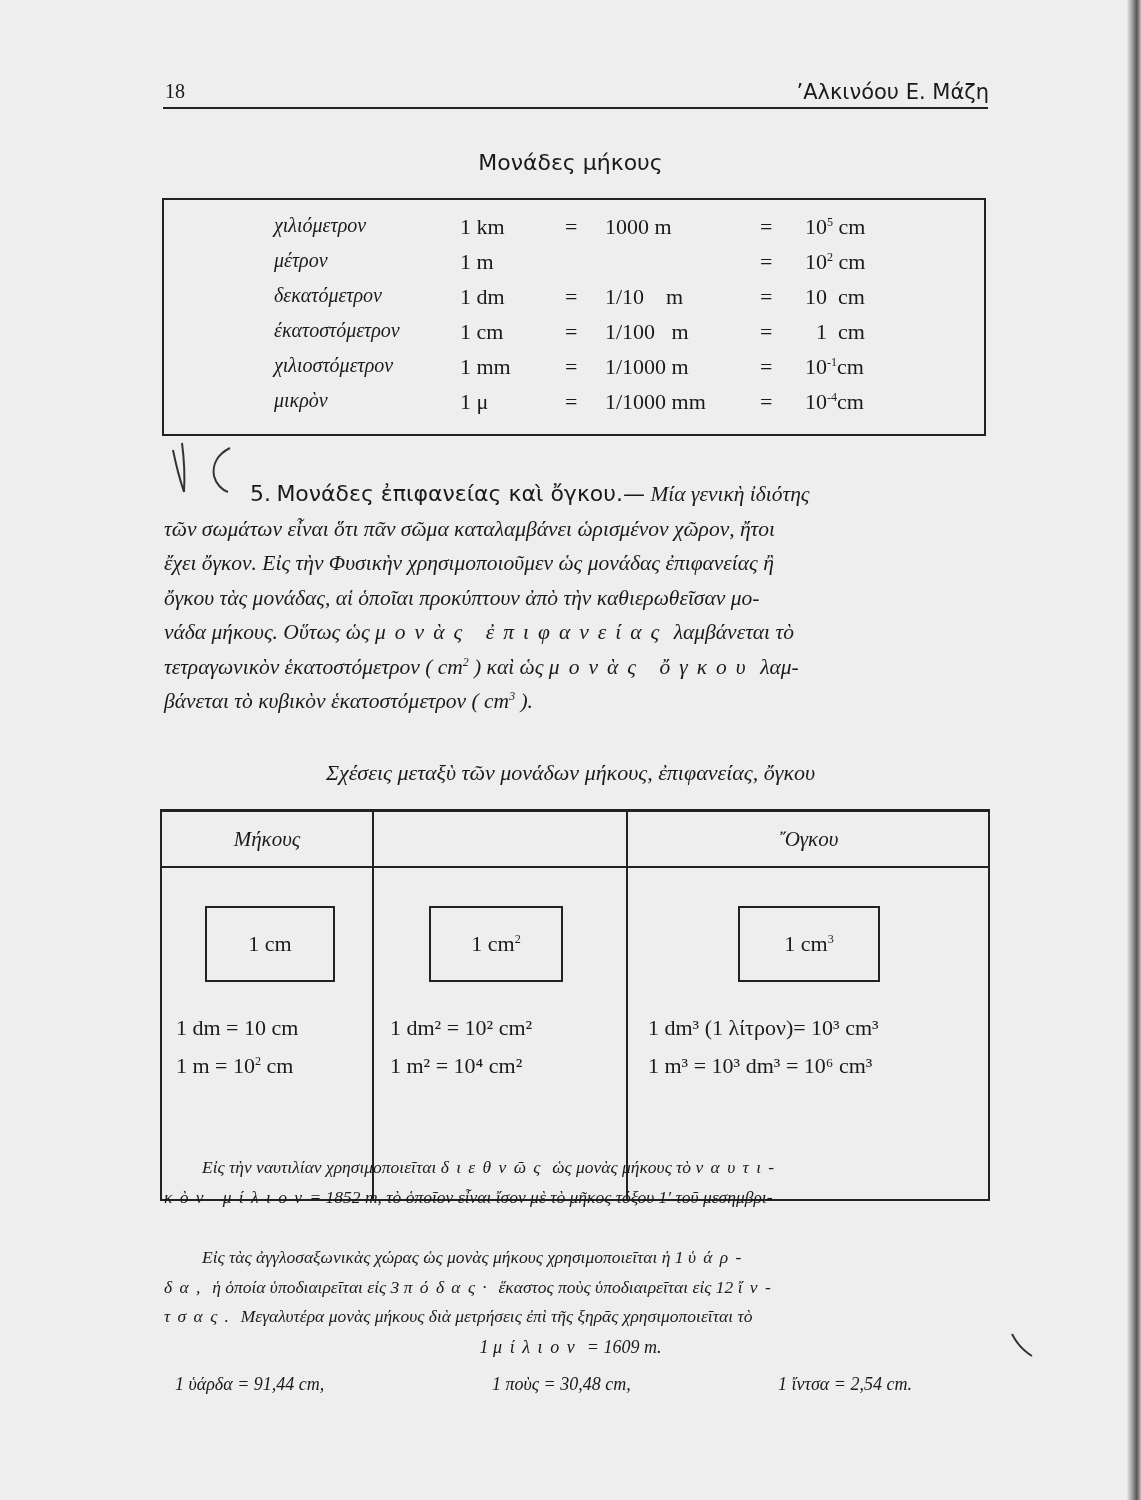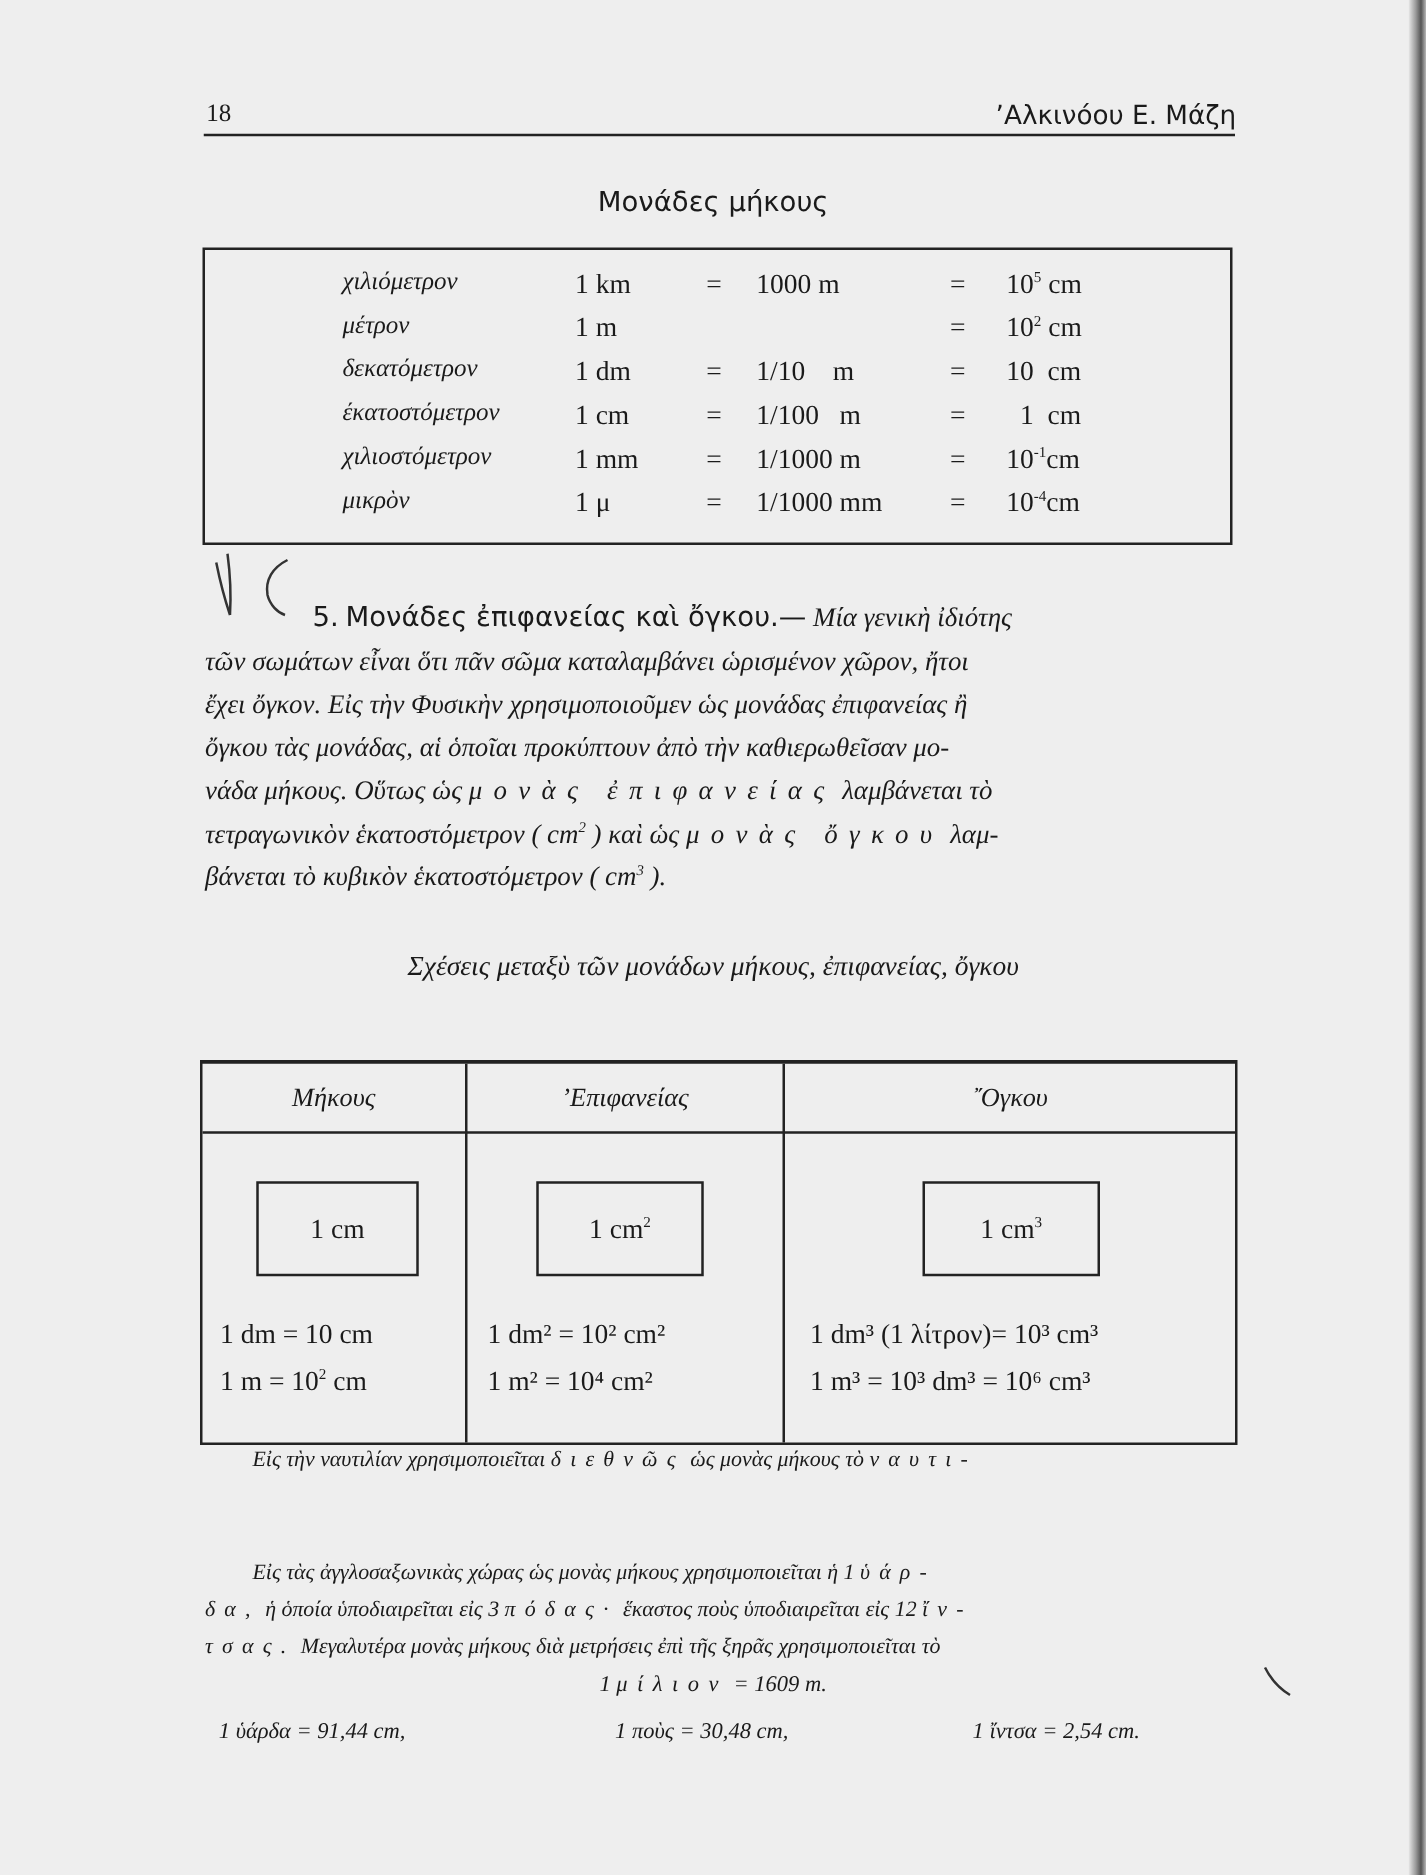--- a/index.html
+++ b/index.html
@@ -38,21 +38,21 @@
     
     .mark { left:170px; top:440px; width:80px; height:60px; }
     .para { left:164px; width:828px; font-size:21.5px; line-height:34.5px; text-align:justify; }
     .para .line { display:block; white-space:nowrap; height:34.5px; }
     .heading { font-family:"DejaVu Sans", sans-serif; font-size:22px; }
     .spaced { letter-spacing:0.42em; }
 
     .title2 { left:0; width:1141px; top:760px; text-align:center; font-size:22px; font-style:italic; }
 
     
-    .t2 { left:160px; top:848px; width:830px; height:308px; border:2px solid #222; border-top-width:3px; box-sizing:border-box; }
+    .t2 { left:160px; top:809px; width:830px; height:392px; border:2px solid #222; border-top-width:3px; box-sizing:border-box; }
     .t2 .hsep { position:absolute; left:0; right:0; top:54px; height:2px; background:#222; }
     .t2 .vsep { position:absolute; top:0; bottom:0; width:2px; background:#222; }
     .t2 .col { position:absolute; top:0; height:54px; line-height:54px; text-align:center; font-size:21px; font-style:italic; }
     .unitbox { position:absolute; top:94px; height:76px; border:2px solid #222; box-sizing:border-box;
                text-align:center; line-height:72px; font-size:22px; }
     .eqline { position:absolute; font-size:22px; white-space:nowrap; }
 
     
     .note { left:164px; width:830px; font-size:17.5px; line-height:29.5px; }
     .note .line { display:block; white-space:nowrap; height:29.5px; }
@@ -144,21 +144,20 @@
     <span>λαμ-</span>
   </span>
   <span class="line" style="font-style:italic">
     <span>βάνεται τὸ κυβικὸν ἑκατοστόμετρον ( cm</span><sup>3</sup><span> ).</span>
   </span>
 </div>
 
 <div class="abs title2 serif">Σχέσεις μεταξὺ τῶν μονάδων μήκους, ἐπιφανείας, ὄγκου</div>
 <div class="abs t2">
   <div class="col serif" style="left:0;width:210px">Μήκους</div>
-  <div class="col serif" style="left:212px;width:252px">’Επιφανείας</div>
   <div class="col serif" style="left:466px;width:360px">῎Ογκου</div>
   <div class="hsep"></div>
   <div class="vsep" style="left:210px"></div>
   <div class="vsep" style="left:464px"></div>
 
   <div class="unitbox serif" style="left:43px;width:130px">1 cm</div>
   <div class="unitbox serif" style="left:267px;width:134px"><span>1  cm</span><sup>2</sup></div>
   <div class="unitbox serif" style="left:576px;width:142px"><span>1  cm</span><sup>3</sup></div>
 
   <div class="eqline serif" style="left:14px;top:203px">1  dm = 10  cm</div>
@@ -169,20 +168,23 @@
   <div class="eqline serif" style="left:486px;top:241px">1 m³ = 10³ dm³  = 10⁶ cm³</div>
 </div>
 
 <div class="abs note serif" style="top:1153px">
   <span class="line" style="font-style:italic">
     <span style="display:inline-block;width:38px"></span><span>Εἰς τὴν ναυτιλίαν χρησιμοποιεῖται</span>
     <span class="spaced">διεθνῶς</span>
     <span>ὡς μονὰς μήκους τὸ</span>
     <span class="spaced">ναυτι-</span>
   </span>
+  <span class="line" style="font-style:italic">
+    <span class="spaced">κὸν μίλιον</span><span>= 1852 m, τὸ ὁποῖον εἶναι ἴσον μὲ τὸ μῆκος τόξου 1′ τοῦ μεσημβρι-</span>
+  </span>
 </div>
 
 <div class="abs note serif" style="top:1243px">
   <span class="line" style="font-style:italic">
     <span style="display:inline-block;width:38px"></span><span>Εἰς τὰς ἀγγλοσαξωνικὰς χώρας ὡς μονὰς μήκους χρησιμοποιεῖται ἡ 1</span>
     <span class="spaced">ὑάρ-</span>
   </span>
   <span class="line" style="font-style:italic">
     <span class="spaced">δα,</span>
     <span>ἡ ὁποία ὑποδιαιρεῖται εἰς 3</span>

